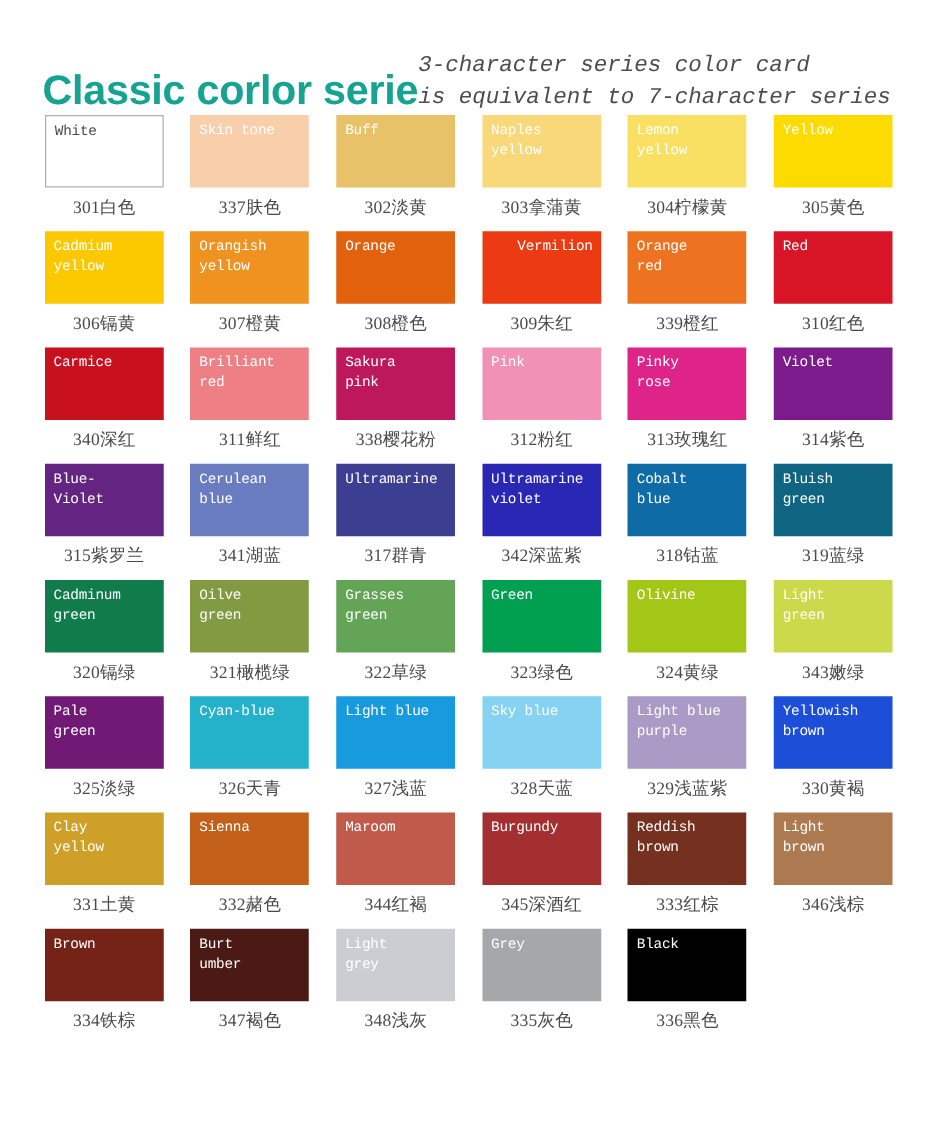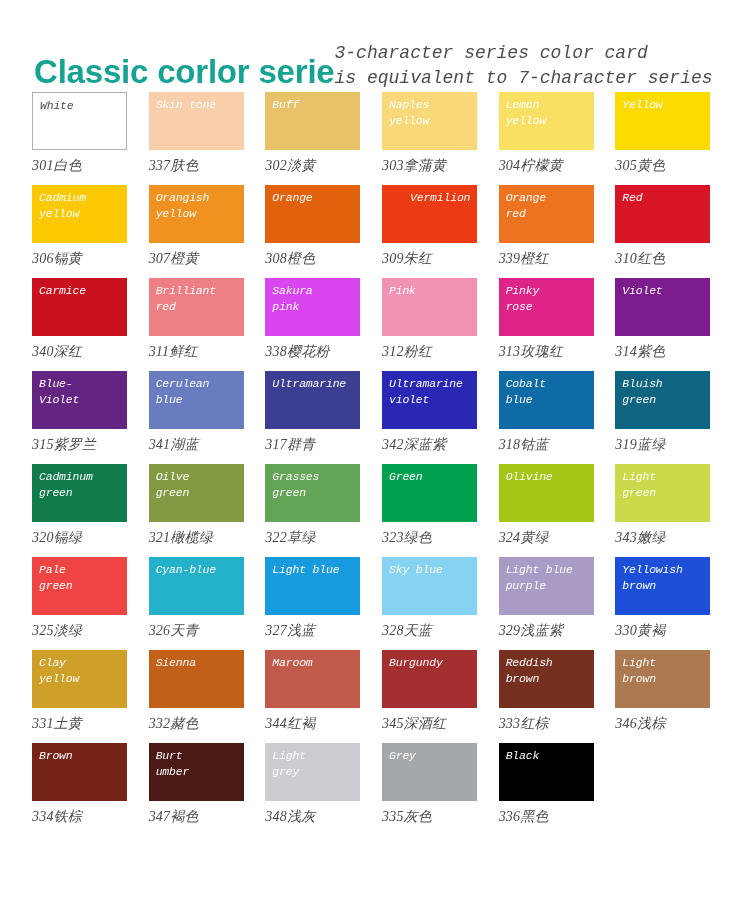--- a/index.html
+++ b/index.html
@@ -59,22 +59,21 @@
     box-sizing: border-box;
     display: grid;
     grid-template-columns: repeat(6, 1fr);
     grid-auto-rows: 93px;
     column-gap: 14px;
     row-gap: 0;
   }
   .cell {
     display: flex;
     flex-direction: column;
-    align-items: flex-start;
-    font-style: italic;
+    align-items: center;
   }
   .swatch {
     width: 100%;
     max-width: 95px;
     height: 58px;
     box-sizing: border-box;
     padding: 5px 6px 0 7px;
     overflow: hidden;
   }
   .swatch.bordered {
@@ -195,21 +194,21 @@
         <div class="code">340深红</div>
       </div>
       <div class="cell">
         <div class="swatch" style="background: rgb(238, 128, 133);">
           <div class="swatch-name" style="color: rgb(255, 255, 255);">Brilliant
 red</div>
         </div>
         <div class="code">311鲜红</div>
       </div>
       <div class="cell">
-        <div class="swatch" style="background: #d946ef;">
+        <div class="swatch" style="background: #be185d;">
           <div class="swatch-name" style="color: rgb(255, 255, 255);">Sakura
 pink</div>
         </div>
         <div class="code">338樱花粉</div>
       </div>
       <div class="cell">
         <div class="swatch" style="background: rgb(241, 145, 180);">
           <div class="swatch-name" style="color: rgb(255, 255, 255);">Pink</div>
         </div>
         <div class="code">312粉红</div>
@@ -302,21 +301,21 @@
         <div class="code">324黄绿</div>
       </div>
       <div class="cell">
         <div class="swatch" style="background: rgb(203, 217, 75);">
           <div class="swatch-name" style="color: rgb(255, 255, 255);">Light
 green</div>
         </div>
         <div class="code">343嫩绿</div>
       </div>
       <div class="cell">
-        <div class="swatch" style="background: #ef4444;">
+        <div class="swatch" style="background: #701a75;">
           <div class="swatch-name" style="color: rgb(255, 255, 255);">Pale
 green</div>
         </div>
         <div class="code">325淡绿</div>
       </div>
       <div class="cell">
         <div class="swatch" style="background: rgb(35, 178, 202);">
           <div class="swatch-name" style="color: rgb(255, 255, 255);">Cyan-blue</div>
         </div>
         <div class="code">326天青</div>

